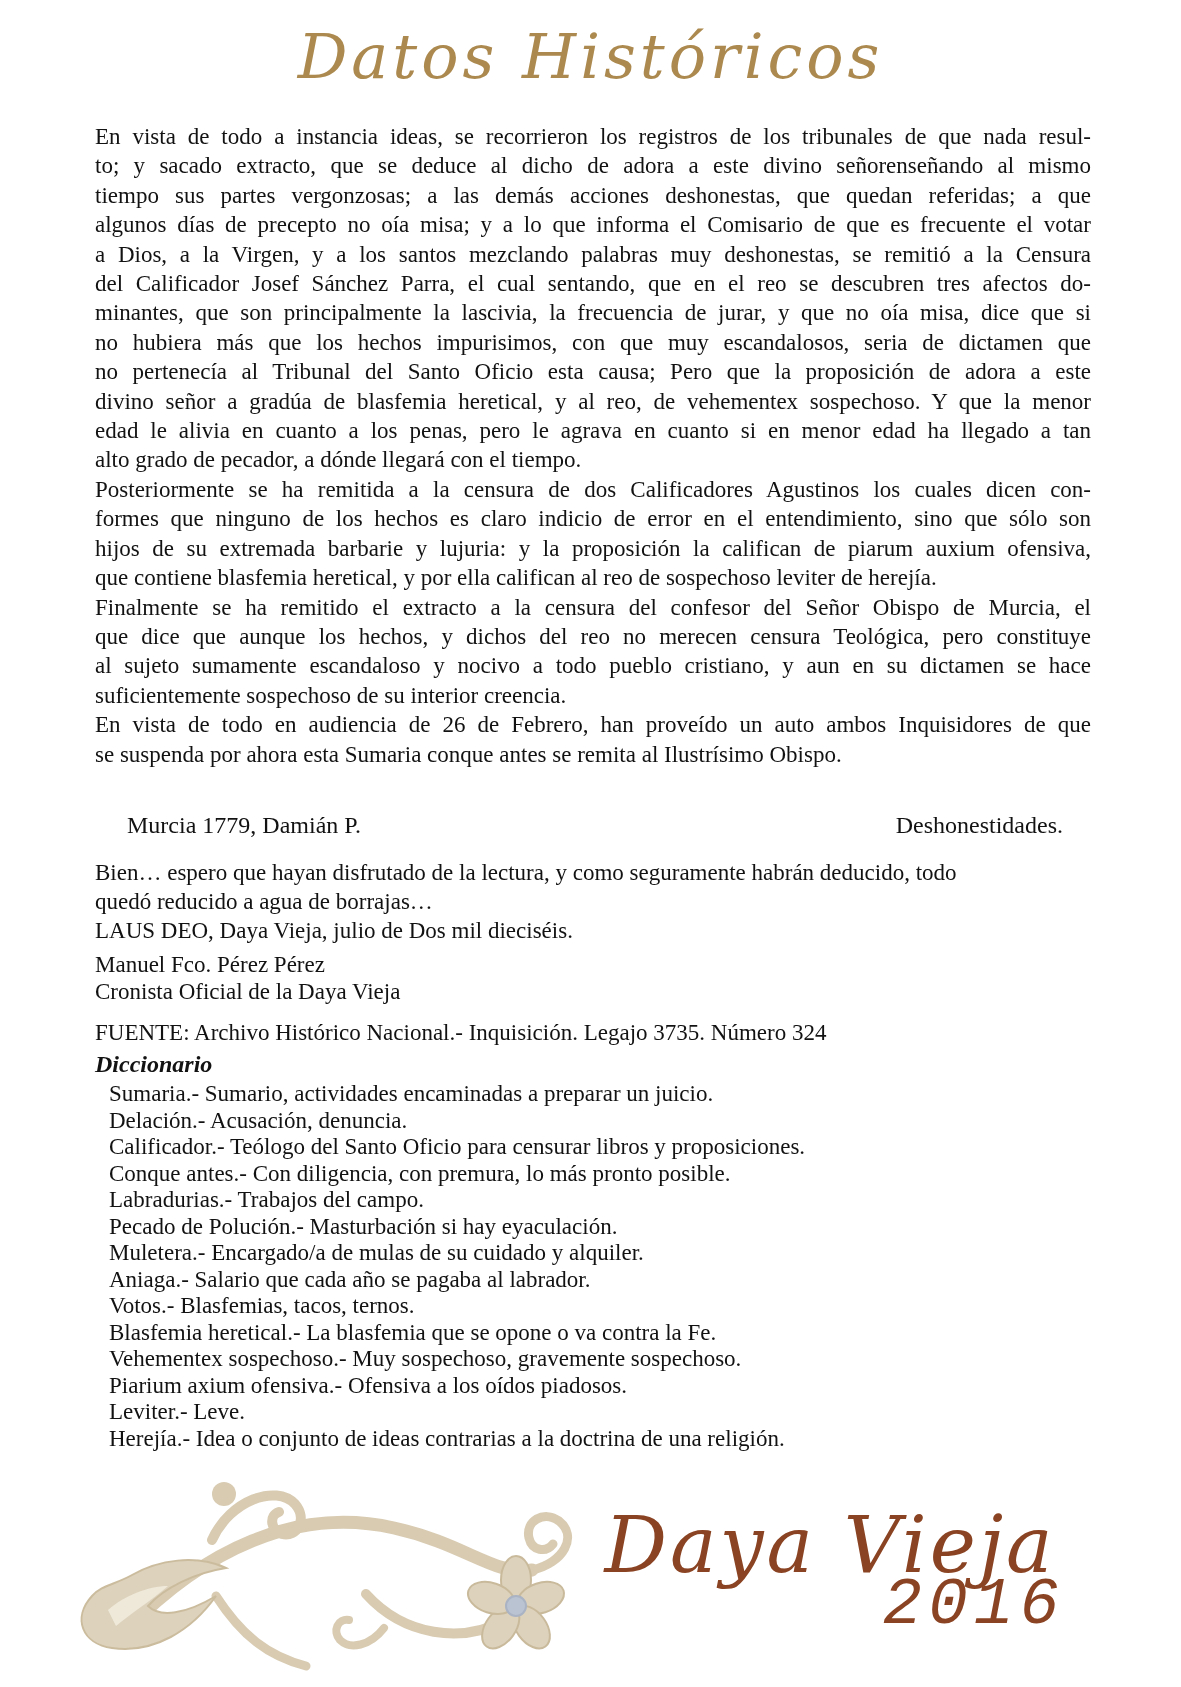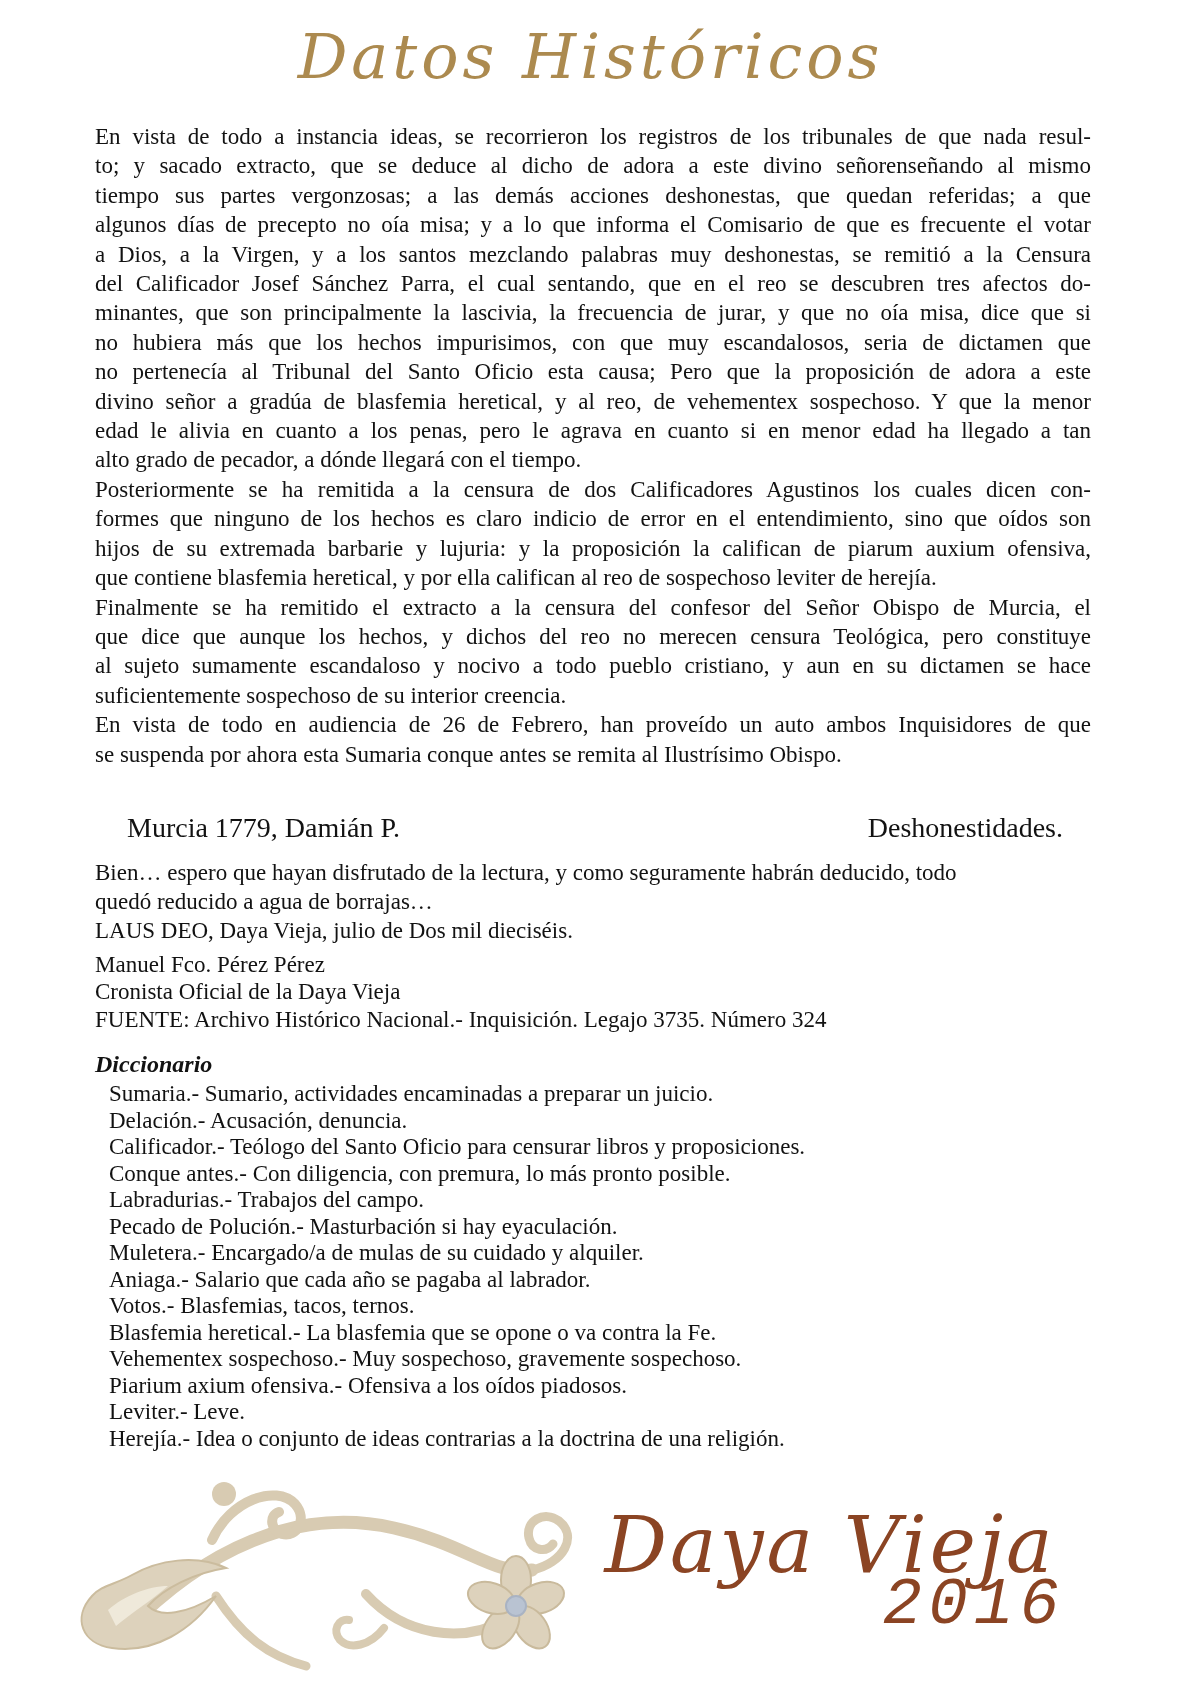--- a/index.html
+++ b/index.html
@@ -15,29 +15,29 @@
   }
   .body-text { position:absolute; left:95px; top:122px; width:996px; }
   .bline {
     font-size:23px; line-height:29.4px;
     text-align:justify; text-align-last:justify;
   }
   .bline.end { text-align-last:left; }
   .sign-row {
     position:absolute; left:95px; top:812px; width:996px;
     display:flex; justify-content:space-between;
-    font-size:28px;
+    font-size:24px;
   }
   .sign-row .sl { padding-left:32px; }
   .sign-row .sr { padding-right:28px; }
   .closing { position:absolute; left:95px; top:858px; width:996px; font-size:23px; }
   .cline { line-height:29px; }
   .closing .right { text-align:left; line-height:27px; }
   .closing .author { margin-top:6px; }
-  .closing .source { line-height:27px; margin-top:1px;font-family:Liberation Serif, serif; }
+  .closing .source { line-height:27px; margin-top:14px;font-family:Liberation Serif, serif; }
   .dict-heading {
     position:absolute; left:95px; top:1051px;
     font-size:24px; font-weight:bold; font-style:italic;
   }
   .dict-list { position:absolute; left:109px; top:1081px; width:996px; }
   .dline { font-size:23px; line-height:26.5px; }
   .footer { position:absolute; left:0; top:1470px; width:1181px; height:217px; }
   .ornament { position:absolute; left:64px; top:8px; }
   .brand {
     position:absolute; left:575px; top:30px; width:510px; text-align:center;
@@ -64,21 +64,21 @@
       <div class="bline">algunos días de precepto no oía misa; y a lo que informa el Comisario de que es frecuente el votar</div>
       <div class="bline">a Dios, a la Virgen, y a los santos mezclando palabras muy deshonestas, se remitió a la Censura</div>
       <div class="bline">del Calificador Josef Sánchez Parra, el cual sentando, que en el reo se descubren tres afectos do-</div>
       <div class="bline">minantes, que son principalmente la lascivia, la frecuencia de jurar, y que no oía misa, dice que si</div>
       <div class="bline">no hubiera más que los hechos impurisimos, con que muy escandalosos, seria de dictamen que</div>
       <div class="bline">no pertenecía al Tribunal del Santo Oficio esta causa; Pero que la proposición de adora a este</div>
       <div class="bline">divino señor a gradúa de blasfemia heretical, y al reo, de vehementex sospechoso. Y que la menor</div>
       <div class="bline">edad le alivia en cuanto a los penas, pero le agrava en cuanto si en menor edad ha llegado a tan</div>
       <div class="bline end">alto grado de pecador, a dónde llegará con el tiempo.</div>
       <div class="bline">Posteriormente se ha remitida a la censura de dos Calificadores Agustinos los cuales dicen con-</div>
-      <div class="bline">formes que ninguno de los hechos es claro indicio de error en el entendimiento, sino que oídos son</div>
+      <div class="bline">formes que ninguno de los hechos es claro indicio de error en el entendimiento, sino que sólo son</div>
       <div class="bline">hijos de su extremada barbarie y lujuria: y la proposición la califican de piarum auxium ofensiva,</div>
       <div class="bline end">que contiene blasfemia heretical, y por ella califican al reo de sospechoso leviter de herejía.</div>
       <div class="bline">Finalmente se ha remitido el extracto a la censura del confesor del Señor Obispo de Murcia, el</div>
       <div class="bline">que dice que aunque los hechos, y dichos del reo no merecen censura Teológica, pero constituye</div>
       <div class="bline">al sujeto sumamente escandaloso y nocivo a todo pueblo cristiano, y aun en su dictamen se hace</div>
       <div class="bline end">suficientemente sospechoso de su interior creencia.</div>
       <div class="bline">En vista de todo en audiencia de 26 de Febrero, han proveído un auto ambos Inquisidores de que</div>
       <div class="bline end">se suspenda por ahora esta Sumaria conque antes se remita al Ilustrísimo Obispo.</div>
     </div>
 

